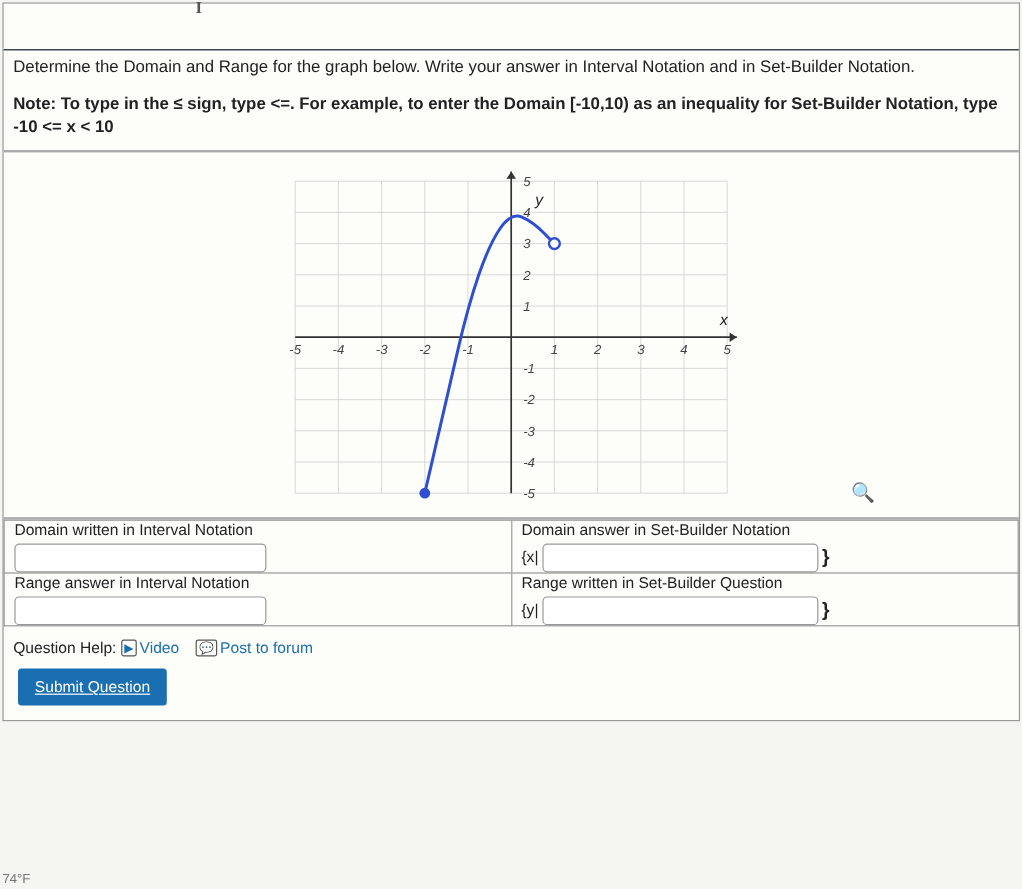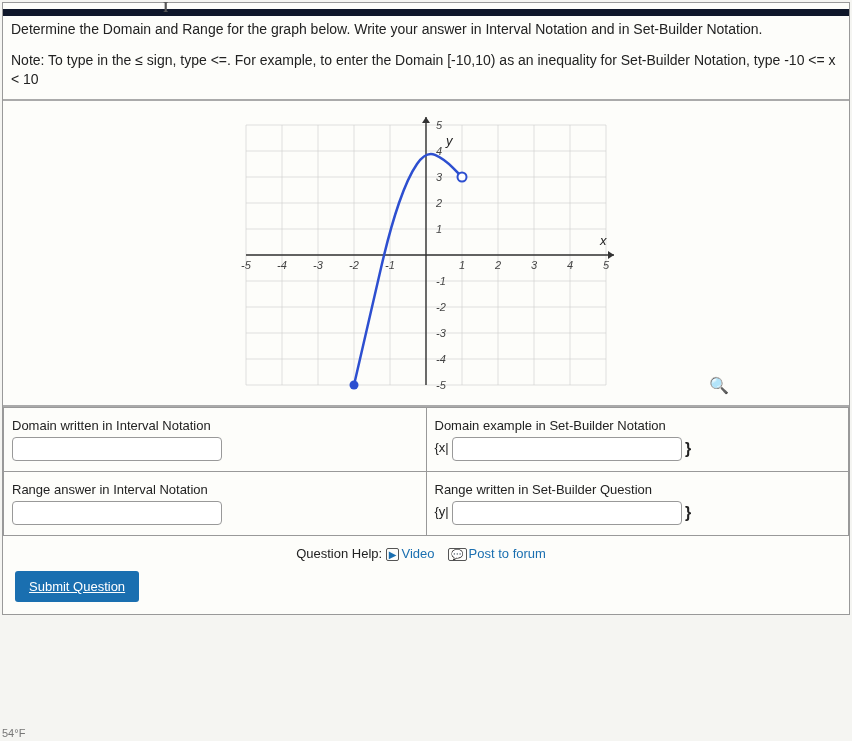--- a/index.html
+++ b/index.html
@@ -16,44 +16,46 @@
     background: #fdfdfa;
   }
   .title-row {
     text-align: center;
     font-weight: bold;
     font-size: 17px;
     padding: 2px 0 4px 0;
     position: relative;
   }
   .instructions {
-    border-top: 7px solid #0f172a;
+    border-top: 1px solid #0f172a;
     padding: 4px 8px;
     font-size: 14px;
     line-height: 1.35;
+    margin-top: 32px;
   }
   .note {
     padding: 8px 8px 10px 8px;
     font-size: 14px;
     line-height: 1.35;
+    font-weight: bold;
   }
   .graph-area {
     border-top: 2px solid #aaa;
     border-bottom: 2px solid #aaa;
     padding: 4px 0 0 0;
     text-align: center;
     position: relative;
   }
   .answers-table {
     border-collapse: collapse;
     width: 100%;
   }
   .answers-table td {
     border: 1px solid #999;
-    padding: 10px 8px;
+    padding: 0 8px;
     font-size: 13px;
     vertical-align: top;
     width: 50%;
   }
   .label {
     display: block;
     margin-bottom: 4px;
   }
   .text-input {
     display: inline-block;
@@ -70,21 +72,20 @@
   .suffix {
     display: inline-block;
     font-size: 16px;
     margin-left: -1px;
     vertical-align: middle;
     font-weight: bold;
   }
   .help-row {
     padding: 10px 8px;
     font-size: 13px;
-    text-align: center;
   }
   .help-icon {
     display: inline-block;
     border: 1px solid #555;
     font-size: 10px;
     padding: 0 2px;
     margin-right: 2px;
     border-radius: 2px;
     vertical-align: middle;
   }
@@ -194,21 +195,21 @@
   </div>
 
   <table class="answers-table">
     <tbody>
         <tr>
       <td>
         <span class="label">Domain written in Interval Notation</span>
         <input class="text-input w-long" value="" style="">
       </td>
       <td>
-        <span class="label">Domain example in Set-Builder Notation</span>
+        <span class="label">Domain answer in Set-Builder Notation</span>
         <span>{x|</span>
         <input class="text-input w-med" value="" style="">
         <span class="suffix">}</span>
       </td>
     </tr>
     <tr>
       <td>
         <span class="label">Range answer in Interval Notation</span>
         <input class="text-input w-long" value="" style="">
       </td>
@@ -229,13 +230,13 @@
     </span>
     <span class="help-link">
       <span class="help-icon">💬</span><span>Post to forum</span>
     </span>
   </div>
 
   <button class="submit-btn">Submit Question</button>
 
 </div>
 
-<div class="taskbar-temp">54°F</div>
+<div class="taskbar-temp">74°F</div>
 
 </body></html>

